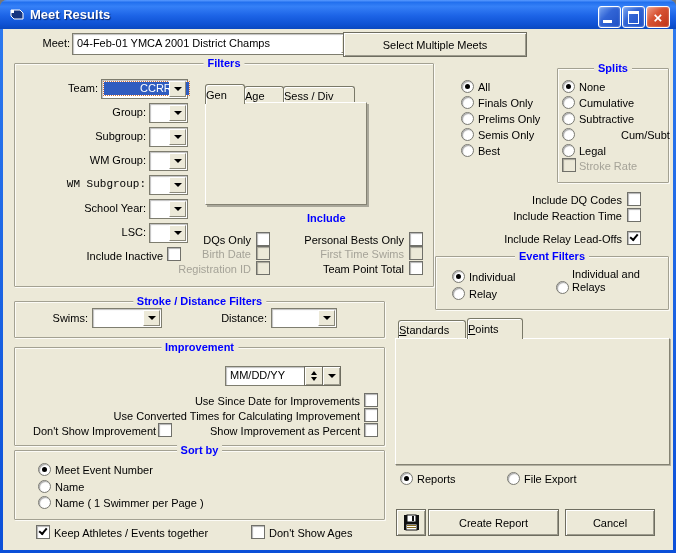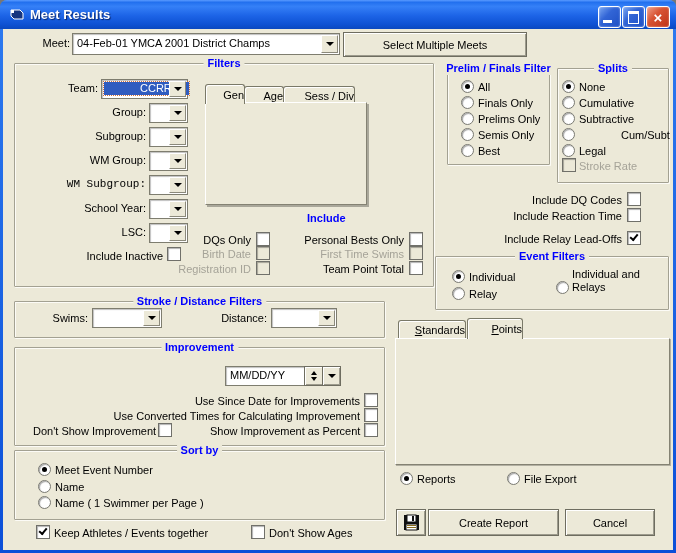--- a/index.html
+++ b/index.html
@@ -43,21 +43,21 @@
   .radio{position:absolute;width:11px;height:11px;border-radius:50%;background:#fff;
     border:1px solid #797971;box-shadow:inset 1px 1px 1px rgba(0,0,0,.35);}
   .radio.sel::after{content:"";position:absolute;left:3px;top:3px;width:5px;height:5px;border-radius:50%;background:#000;}
   .cb{position:absolute;width:12px;height:12px;background:#fff;border:1px solid #70706A;
     box-shadow:inset 1px 1px 1px rgba(0,0,0,.3);}
   .cb.checked::after{content:"";position:absolute;left:2px;top:2px;width:6px;height:3px;
     border-left:2px solid #000;border-bottom:2px solid #000;transform:rotate(-50deg);}
   .cb.disabled{background:#ECE9D8;}
   .tab{position:absolute;background:#ECE9D8;border:1px solid #7A7968;border-bottom:none;
     border-radius:3px 3px 0 0;box-shadow:inset 1px 1px 0 #fff;
-    display:flex;align-items:center;justify-content:flex-end;z-index:1;}
+    display:flex;align-items:center;justify-content:flex-start;z-index:1;}
   .tab.active{z-index:3;}
   .tab span{display:block;}
   .tab-mn span::first-letter{text-decoration:underline;}
   .tabpanel{position:absolute;background:#ECE9D8;border:1px solid #848273;
     border-top-color:#fff;border-left-color:#fff;z-index:2;}
   .shadow2{box-shadow:2px 2px 0 #A9A79A;}
   .shadow1{box-shadow:1px 1px 0 #B2B0A2;}
   .two-line{line-height:13px;white-space:normal;}
 </style>
 </head>
@@ -78,21 +78,21 @@
         <span class="glyph-max"></span>
       </div>
     <div class="tb-btn close" style="left:646px;width:22px;">
         <span class="glyph-close">×</span>
       </div>
   </div>
 
   <div class="client"></div>
 
   <span class="lbl r" style="left:28px;top:37px;width:42px;">Meet:</span>
-  <div class="combo sunken" style="left:72px;top:33px;width:266px;height:20px;">
+  <div class="combo sunken" style="left:72px;top:33px;width:266px;height:20px;padding-left:20px;">
     <span class="val" style="top:3px;">04-Feb-01 YMCA 2001 District Champs</span>
     <div class="drop-btn">
         <span class="arr-dn"></span>
       </div>
   </div>
   <div class="btn3d" style="left:343px;top:32px;width:182px;height:23px;">Select Multiple Meets</div>
 
   <div class="gb" style="left:14px;top:63px;width:418px;height:222px;">
     <span class="gb-title blue-t">Filters</span>
   </div>
@@ -183,23 +183,20 @@
   <span class="lbl r dis" style="left:154px;top:263px;width:97px;">Registration ID</span>
   <div class="cb disabled" style="left:256px;top:261px;"></div>
 
   <span class="lbl r" style="left:294px;top:234px;width:110px;">Personal Bests Only</span>
   <div class="cb" style="left:409px;top:232px;"></div>
   <span class="lbl r dis" style="left:294px;top:248px;width:110px;">First Time Swims</span>
   <div class="cb disabled" style="left:409px;top:246px;"></div>
   <span class="lbl r" style="left:294px;top:263px;width:110px;">Team Point Total</span>
   <div class="cb" style="left:409px;top:261px;"></div>
 
-  <div class="gb" style="left:447px;top:68px;width:101px;height:95px;">
-    <span class="gb-title blue-t">Prelim / Finals Filter</span>
-  </div>
   <div class="radio sel" style="left:461px;top:80px;"></div>
   <span class="lbl" style="left:478px;top:81px;">All</span>
   <div class="radio" style="left:461px;top:96px;"></div>
   <span class="lbl" style="left:478px;top:97px;">Finals Only</span>
   <div class="radio" style="left:461px;top:112px;"></div>
   <span class="lbl" style="left:478px;top:113px;">Prelims Only</span>
   <div class="radio" style="left:461px;top:128px;"></div>
   <span class="lbl" style="left:478px;top:129px;">Semis Only</span>
   <div class="radio" style="left:461px;top:144px;"></div>
   <span class="lbl" style="left:478px;top:145px;">Best</span>

